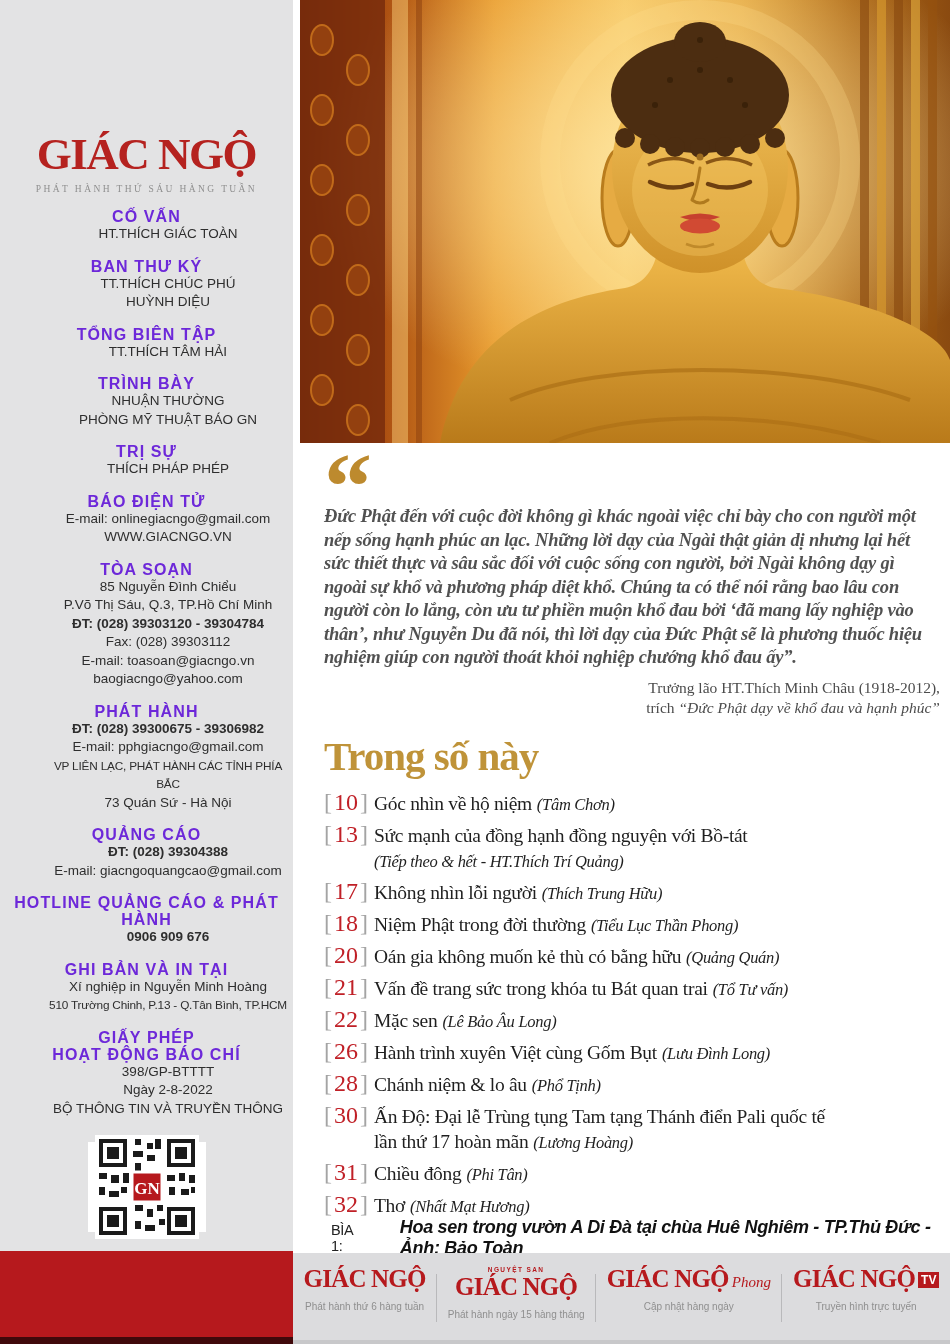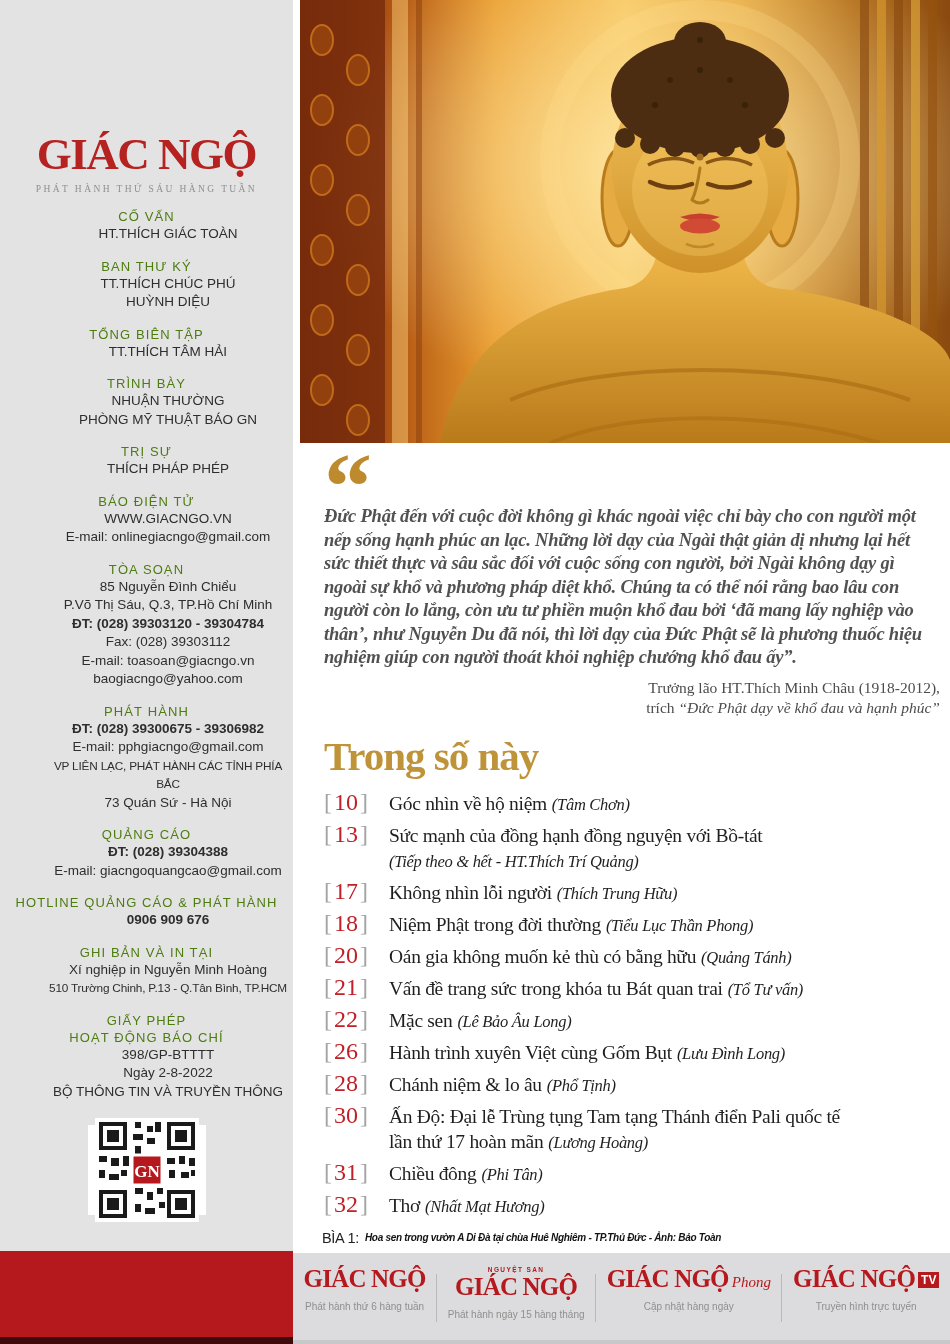--- a/index.html
+++ b/index.html
@@ -12,21 +12,21 @@
   .sidebar{
     position:absolute;left:0;top:0;width:293px;height:1251px;
     background:#e3e3e4;text-align:center;box-sizing:border-box;padding-top:132px;
   }
   .logo{
     font-family:"Liberation Serif",serif;font-weight:700;font-size:45px;
     color:#b5221f;letter-spacing:-1.5px;line-height:1;
   }
   .tagline{font-size:9.5px;letter-spacing:2.4px;color:#8f8f8f;margin-top:7px;font-family:Liberation Serif, serif;}
   .sb-sec{margin-top:14px;}
-  .sb-h{font-size:13px;font-weight:400;letter-spacing:1.1px;color:#4d7c0f;line-height:17px;}
+  .sb-h{font-size:16px;font-weight:700;letter-spacing:1.1px;color:#6d28d9;line-height:17px;}
   .sb-h2{margin-top:0;}
   .sb-l{font-size:13.5px;color:#2e2e2e;line-height:18.5px;padding-left:43px;}
   .sb-l.b{font-weight:700;}
   .sb-l.sm{font-size:11.8px;letter-spacing:-0.2px;}
   .qr-box{
     width:118px;height:90px;background:#ffffff;margin:24px auto 0;
     display:flex;align-items:center;justify-content:center;
   }
   
   .red-block{
@@ -46,38 +46,38 @@
     color:#515151;letter-spacing:-0.2px;
   }
   .attr{margin:8px 10px 0 0;text-align:right;font-family:"Liberation Serif",serif;
     font-size:15.5px;line-height:20px;color:#4c4c4c;}
   .attr .work{font-style:italic;}
   .toc-title{
     font-family:"Liberation Serif",serif;font-size:41px;color:#bf9339;
     letter-spacing:-1px;margin:16px 0 12px 24px;line-height:44px;font-weight:700;
   }
   .toc-list{margin-left:24px;}
-  .toc-item{display:flex;gap:15px;margin-bottom:5px;}
+  .toc-item{display:flex;margin-bottom:5px;}
   .toc-num{
     font-family:"Liberation Serif",serif;font-size:24px;line-height:25px;
     color:#a4a4a4;flex:0 0 50px;white-space:nowrap;
   }
   .toc-num .n{color:#c02027;padding:0 2px;}
   .toc-body{font-family:"Liberation Serif",serif;font-size:19.5px;line-height:25px;
     color:#1f1f1f;padding-top:1px;}
   .tt{letter-spacing:-0.3px;}
   .ta{font-style:italic;font-size:16.5px;letter-spacing:-0.3px;}
   .toc-line .tt + .ta{margin-left:5px;}
   
   .caption-strip{
     position:absolute;left:293px;top:1222px;width:657px;height:31px;background:#ffffff;
-    display:flex;align-items:center;padding-left:29px;box-sizing:border-box;
+    display:flex;align-items:center;padding-left:38px;box-sizing:border-box;gap:32px;
   }
   .cap-label{font-size:14.5px;color:#222;margin-right:6px;letter-spacing:-0.3px;}
-  .cap-text{font-size:10px;font-weight:700;font-style:italic;color:#111;letter-spacing:-0.3px;}
+  .cap-text{font-size:18px;font-weight:700;font-style:italic;color:#111;letter-spacing:-0.3px;}
   
   .footer{
     position:absolute;left:293px;top:1253px;width:657px;height:91px;
     background:#dcdcde;border-bottom:4px solid #c8c8ca;box-sizing:border-box;
     display:flex;justify-content:space-evenly;align-items:flex-start;padding-top:13px;
   }
   .fb-cell{text-align:center;}
   .fb-pre{font-size:6.5px;font-weight:700;letter-spacing:1.4px;color:#b6191d;margin-bottom:1px;line-height:7px;}
   .fb-logo{line-height:26px;white-space:nowrap;}
   .fb-name{font-family:"Liberation Serif",serif;font-weight:700;font-size:25px;
@@ -113,22 +113,22 @@
         <div class="sb-h">TRÌNH BÀY</div>
         <div class="sb-l">NHUẬN THƯỜNG</div>
         <div class="sb-l">PHÒNG MỸ THUẬT BÁO GN</div>
       </div>
       <div class="sb-sec">
         <div class="sb-h">TRỊ SỰ</div>
         <div class="sb-l">THÍCH PHÁP PHÉP</div>
       </div>
       <div class="sb-sec">
         <div class="sb-h">BÁO ĐIỆN TỬ</div>
+        <div class="sb-l">E-mail: onlinegiacngo@gmail.com</div>
         <div class="sb-l">WWW.GIACNGO.VN</div>
-        <div class="sb-l">E-mail: onlinegiacngo@gmail.com</div>
       </div>
       <div class="sb-sec">
         <div class="sb-h">TÒA SOẠN</div>
         <div class="sb-l">85 Nguyễn Đình Chiểu</div>
         <div class="sb-l">P.Võ Thị Sáu, Q.3, TP.Hồ Chí Minh</div>
         <div class="sb-l b">ĐT: (028) 39303120 - 39304784</div>
         <div class="sb-l">Fax: (028) 39303112</div>
         <div class="sb-l">E-mail: toasoan@giacngo.vn</div>
         <div class="sb-l">baogiacngo@yahoo.com</div>
       </div>
@@ -334,21 +334,21 @@
       </div>
       <div class="toc-item">
         <div class="toc-num"><span class="br">[</span><span class="n">18</span><span class="br">]</span></div>
         <div class="toc-body">
           <div class="toc-line"><span class="tt">Niệm Phật trong đời thường</span><span class="ta">(Tiểu Lục Thần Phong)</span></div>
         </div>
       </div>
       <div class="toc-item">
         <div class="toc-num"><span class="br">[</span><span class="n">20</span><span class="br">]</span></div>
         <div class="toc-body">
-          <div class="toc-line"><span class="tt">Oán gia không muốn kẻ thù có bằng hữu</span><span class="ta">(Quảng Tánh)</span></div>
+          <div class="toc-line"><span class="tt">Oán gia không muốn kẻ thù có bằng hữu</span><span class="ta">(Quảng Quán)</span></div>
         </div>
       </div>
       <div class="toc-item">
         <div class="toc-num"><span class="br">[</span><span class="n">21</span><span class="br">]</span></div>
         <div class="toc-body">
           <div class="toc-line"><span class="tt">Vấn đề trang sức trong khóa tu Bát quan trai</span><span class="ta">(Tổ Tư vấn)</span></div>
         </div>
       </div>
       <div class="toc-item">
         <div class="toc-num"><span class="br">[</span><span class="n">22</span><span class="br">]</span></div>

